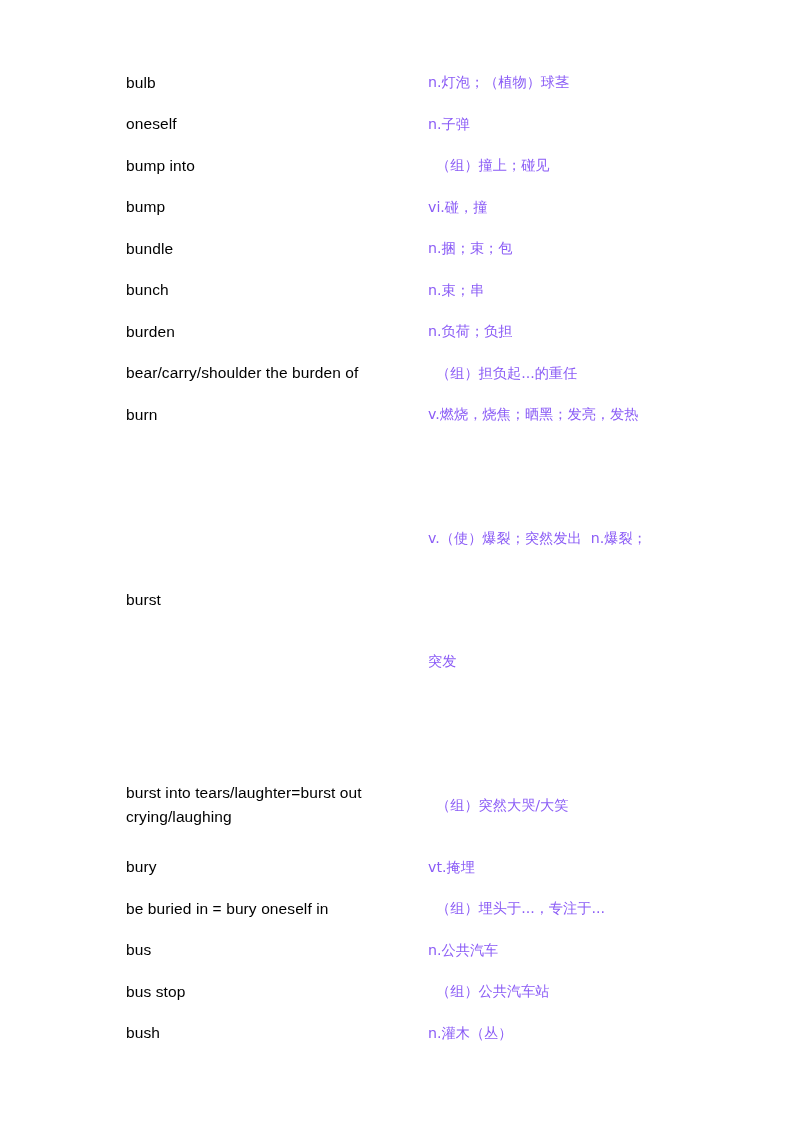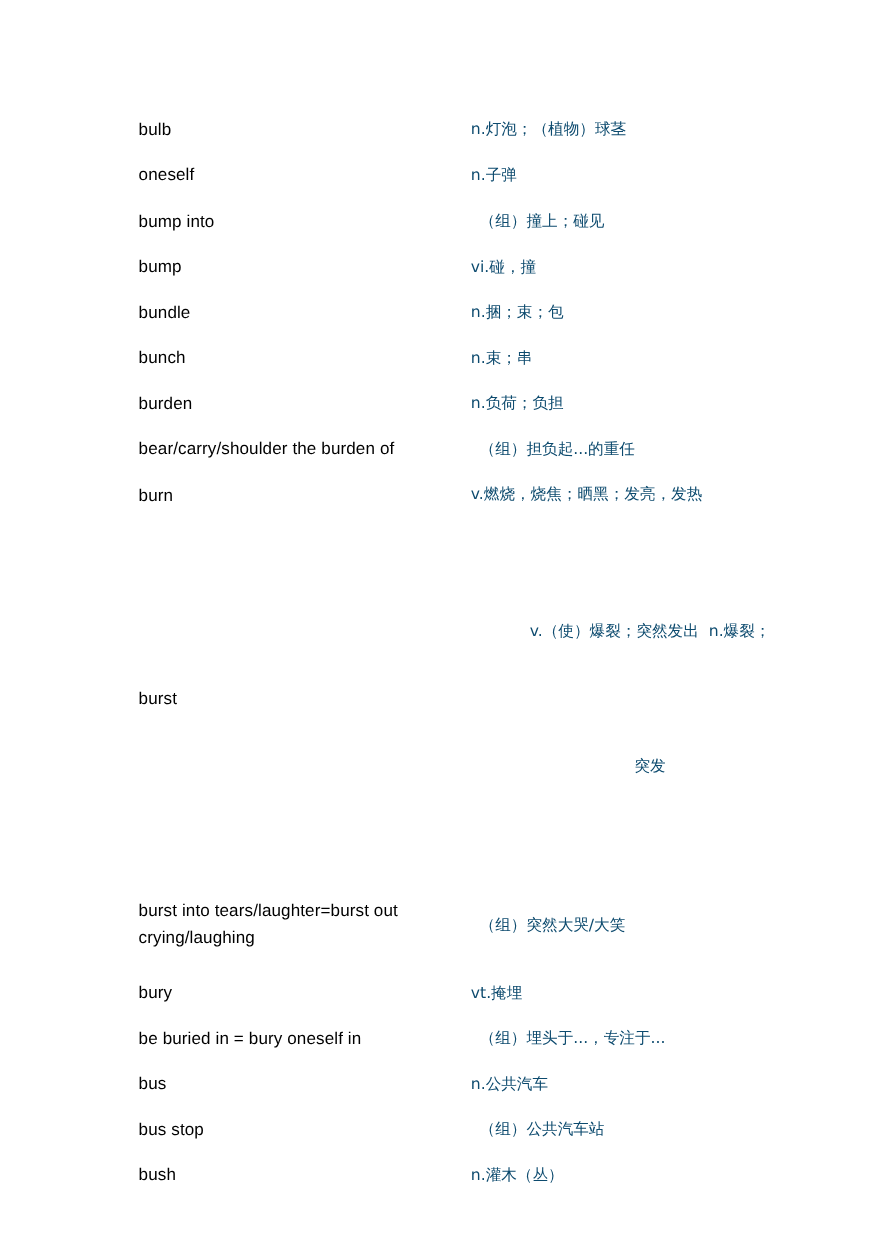--- a/index.html
+++ b/index.html
@@ -14,21 +14,21 @@
     font-family: "Liberation Sans", "DejaVu Sans", sans-serif;
     color: #000000;
     overflow: hidden;
     position: relative;
   }
   .page {
     position: relative;
     width: 794px;
     height: 1123px;
     box-sizing: border-box;
-    padding-top: 98px;
+    padding-top: 62px;
     padding-left: 126px;
     padding-right: 40px;
     background: #ffffff;
   }
   .vocab-table {
     width: 100%;
     border-collapse: collapse;
     table-layout: fixed;
   }
   .vocab-table col.c-term { width: 302px; }
@@ -48,38 +48,37 @@
     color: #000000;
     letter-spacing: 0.1px;
     padding: 0;
     text-align: left;
     white-space: normal;
   }
   .def-cell {
     vertical-align: middle;
     font-size: 14.2px;
     line-height: 41px;
-    color: #0c4a6e;
+    color: #8b5cf6;
     padding: 0;
     text-align: left;
     white-space: pre-wrap;
     font-family: "DejaVu Sans", "Liberation Sans", sans-serif;
   }
   .def-cell.two-line {
     line-height: 41px;
   }
   .term-cell .term-line {
     display: block;
   }
   .term-cell.multi .term-line + .term-line {
     margin-top: 0;
   }
   .def-cell .def-line {
     display: block;
-    text-align: center;
   }
   .def-cell.phrase {
     padding-left: 8px;
   }
 </style>
 </head>
 <body>
 
 <div class="page">
   <table class="vocab-table">

